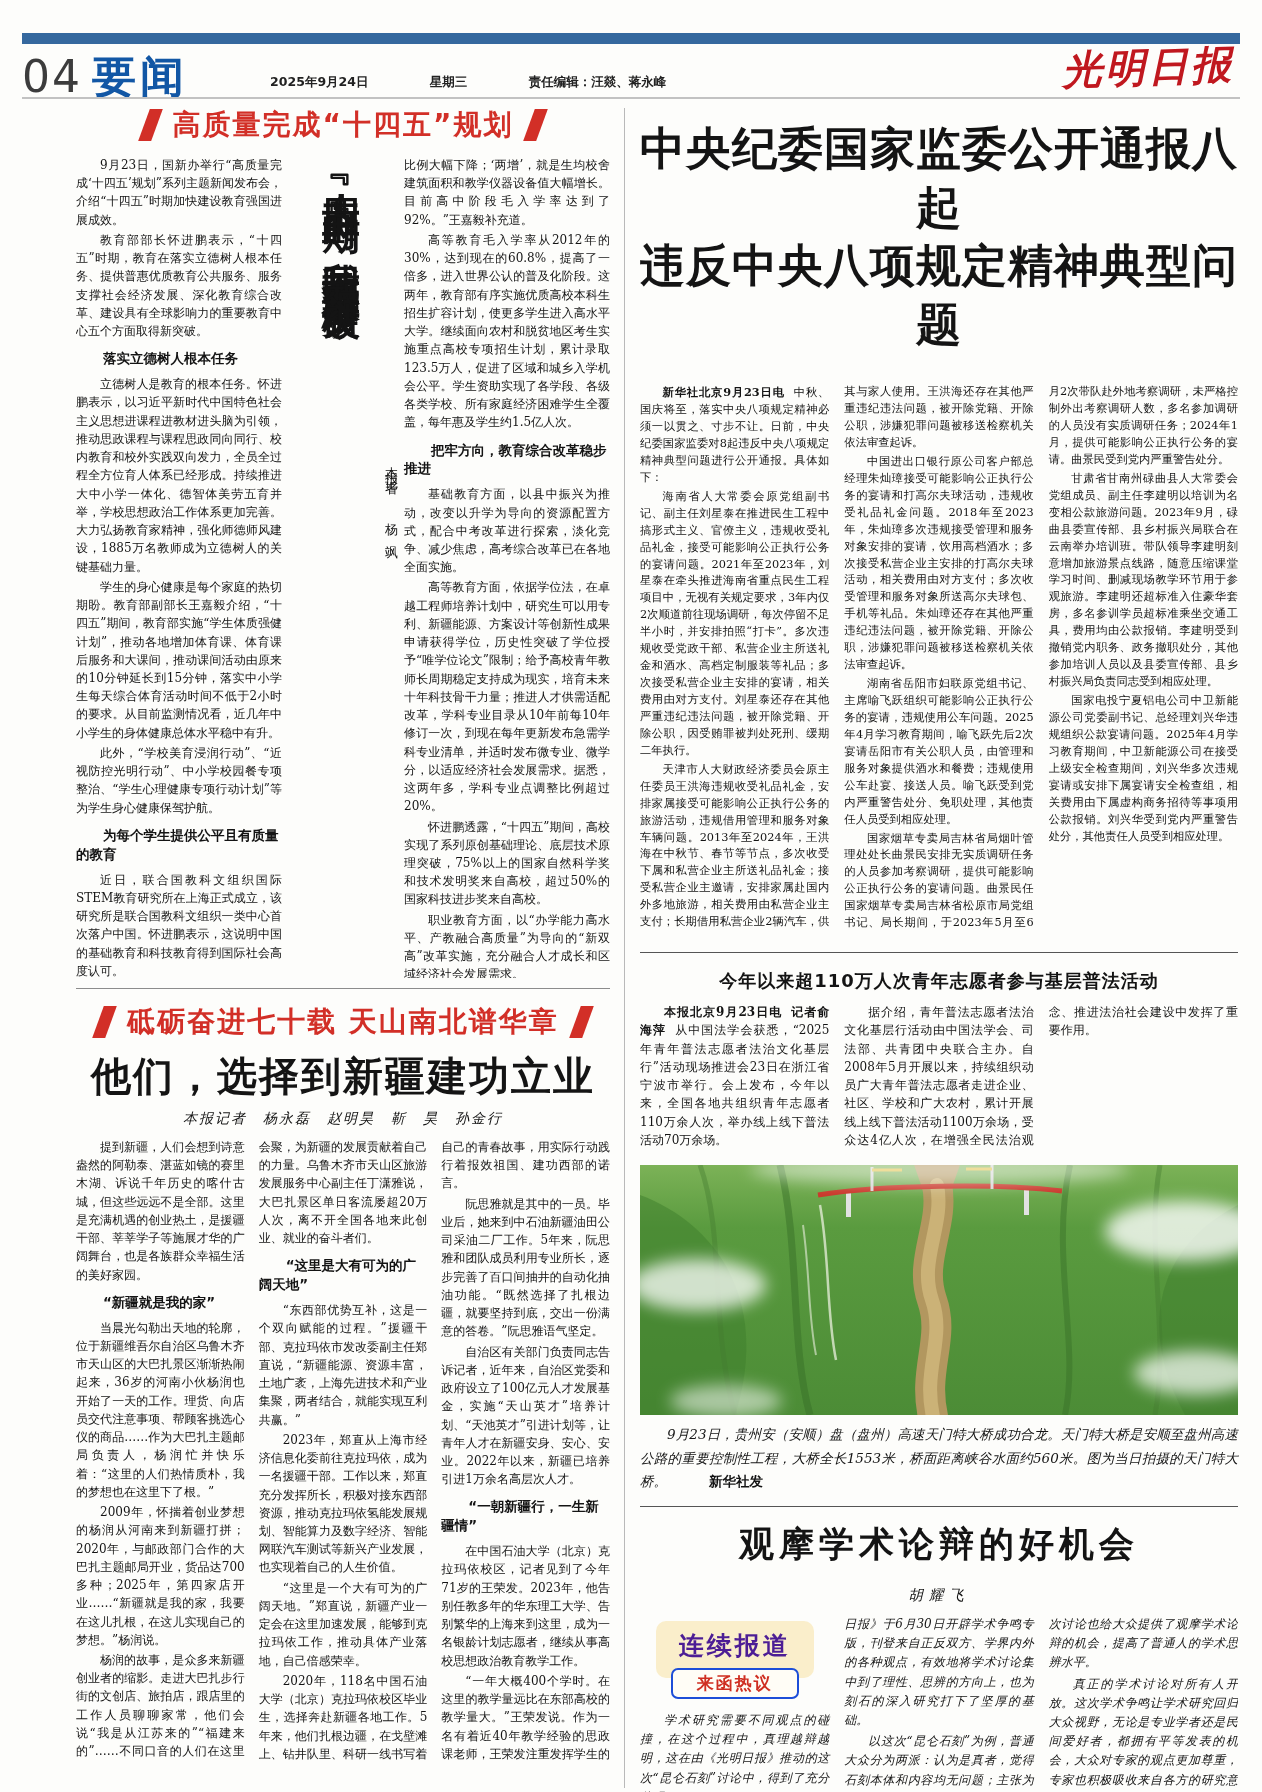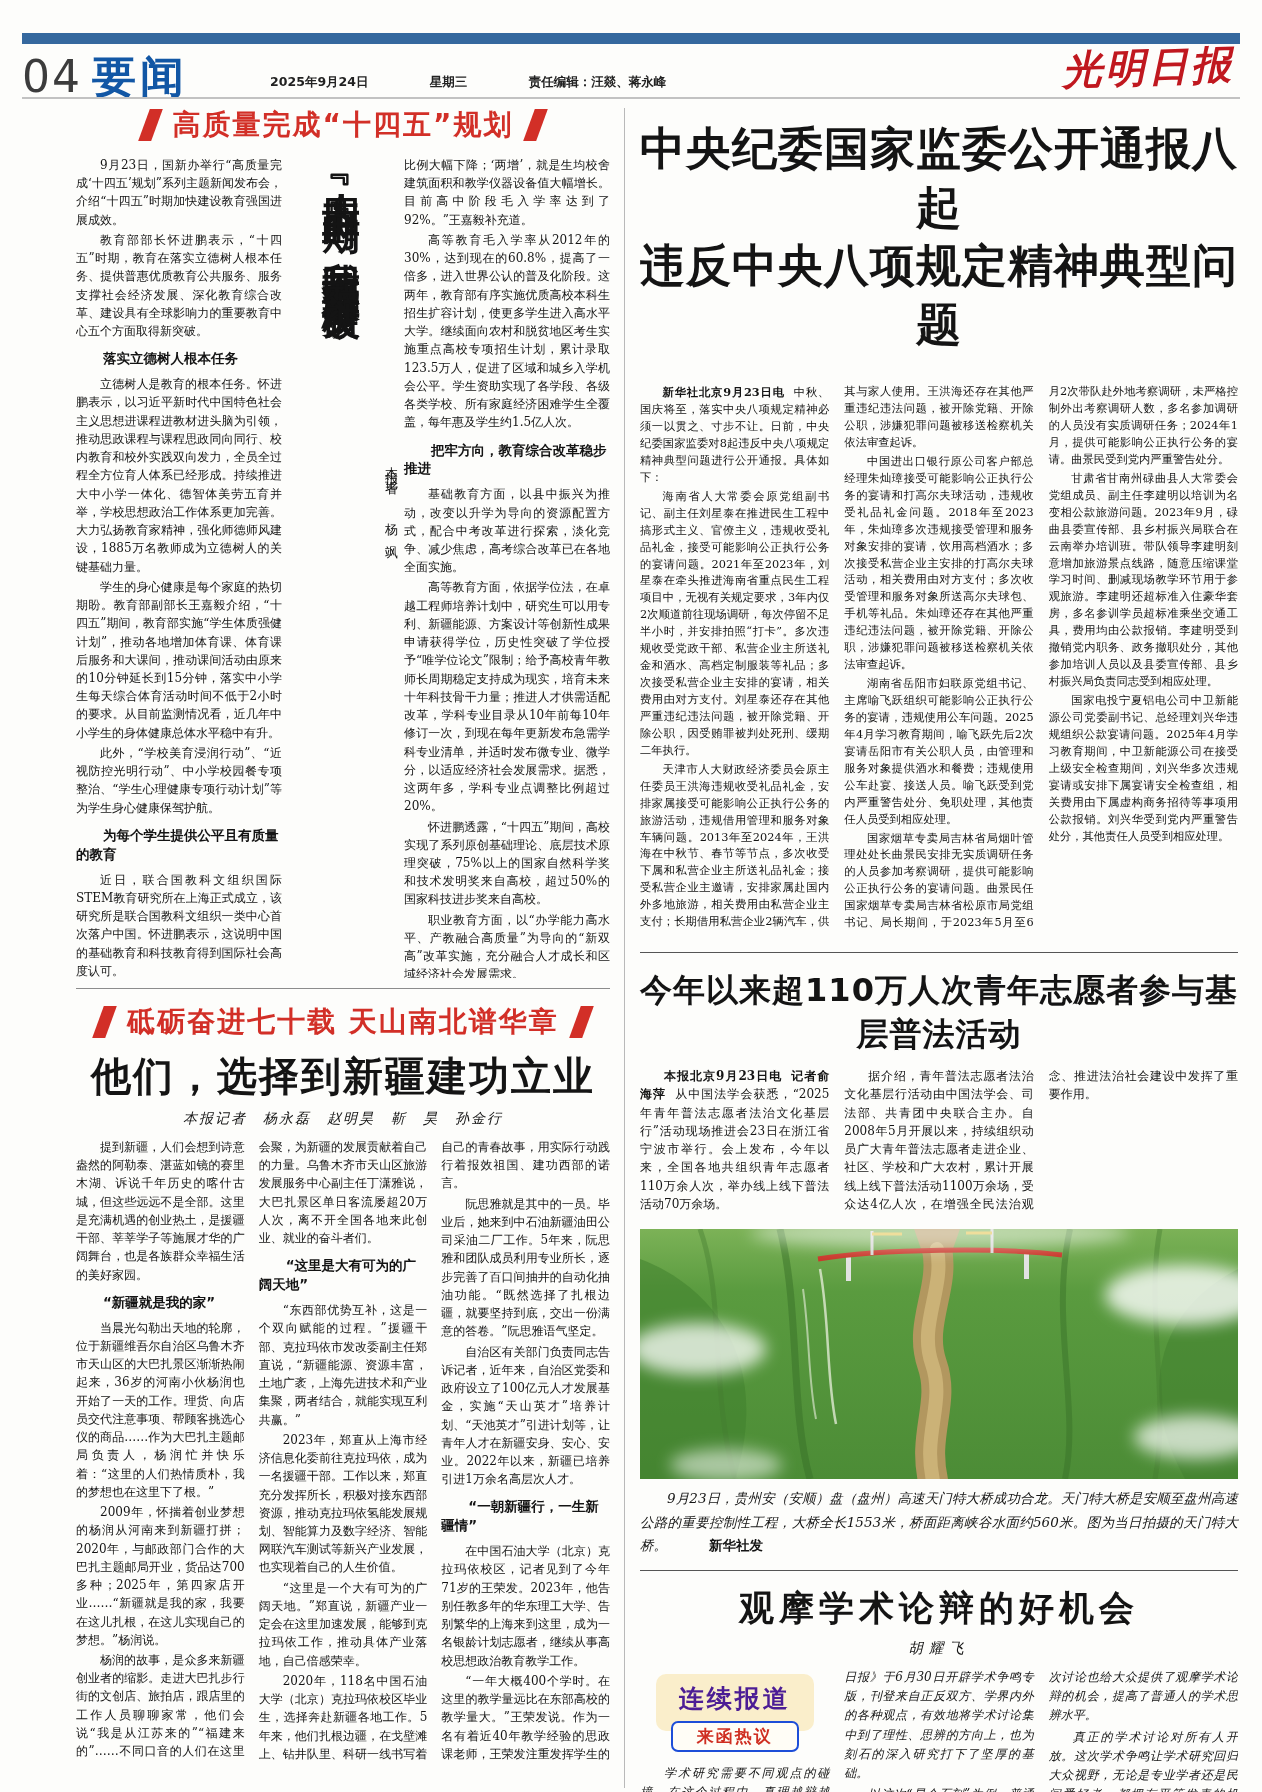--- a/index.html
+++ b/index.html
@@ -40,28 +40,28 @@
                text-align:center;letter-spacing:2px;margin:8px 0 4px 0;}
   .xj-byline{text-align:center;font-size:14px;font-style:italic;margin:6px 0 10px 0;letter-spacing:2px;}
   .xj-body{height:636px;column-count:3;column-gap:14px;column-fill:auto;overflow:hidden;}
   
   .half-right{position:absolute;left:640px;top:106px;width:598px;}
   .disc-headline{font-family:"DejaVu Sans","Liberation Sans",sans-serif;font-size:45px;font-weight:900;
                  text-align:center;line-height:1.3;letter-spacing:1px;margin-top:14px;}
   .disc-body{margin-top:18px;height:556px;column-count:3;column-gap:15px;column-fill:auto;overflow:hidden;}
   .disc-body .para{font-size:11.3px;line-height:1.5;}
   .rule-right{border:none;border-top:1px solid #555;margin:12px 0 0 0;}
-  .pufa-headline{font-family:"DejaVu Sans","Liberation Sans",sans-serif;font-size:32px;font-weight:900;
+  .pufa-headline{font-family:"DejaVu Sans","Liberation Sans",sans-serif;font-size:18px;font-weight:900;
                  text-align:center;letter-spacing:1px;margin:16px 0 10px 0;}
   .pufa-body{height:150px;column-count:3;column-gap:15px;column-fill:auto;overflow:hidden;}
   .photo-wrap{margin-top:12px;width:598px;height:250px;overflow:hidden;}
   .caption{font-size:13.5px;font-style:italic;line-height:1.75;text-align:justify;text-indent:2em;margin:8px 0 0 0;}
   .caption .credit{font-style:normal;font-weight:700;margin-left:42px;}
   .gk-headline{font-family:"DejaVu Sans","Liberation Sans",sans-serif;font-size:35px;font-weight:900;
-               text-align:center;letter-spacing:5px;margin:14px 0 7px 0;}
+               text-align:center;letter-spacing:5px;margin:14px 0 18px 0;}
   .gk-author{text-align:center;font-size:14.5px;font-style:italic;letter-spacing:6px;margin:4px 0 10px 0;}
   .gk-body{height:288px;column-count:3;column-gap:15px;column-fill:auto;overflow:hidden;}
   .gk-body .para{font-style:italic;font-size:12px;line-height:1.6;}
   
   .badge{break-inside:avoid;width:158px;margin:6px auto 12px auto;text-align:center;}
   .badge-top{background:#faeecb;border-radius:10px;padding:8px 4px 16px 4px;
              font-family:"DejaVu Sans","Liberation Sans",sans-serif;font-weight:900;font-size:25px;letter-spacing:3px;}
   .badge-bottom{width:124px;margin:-10px auto 0 auto;background:#fffdf6;border:2px solid #1d4ed8;border-radius:7px;
                 font-family:"DejaVu Sans","Liberation Sans",sans-serif;font-weight:700;font-size:17px;letter-spacing:2px;padding:2px 0;}
 </style>

